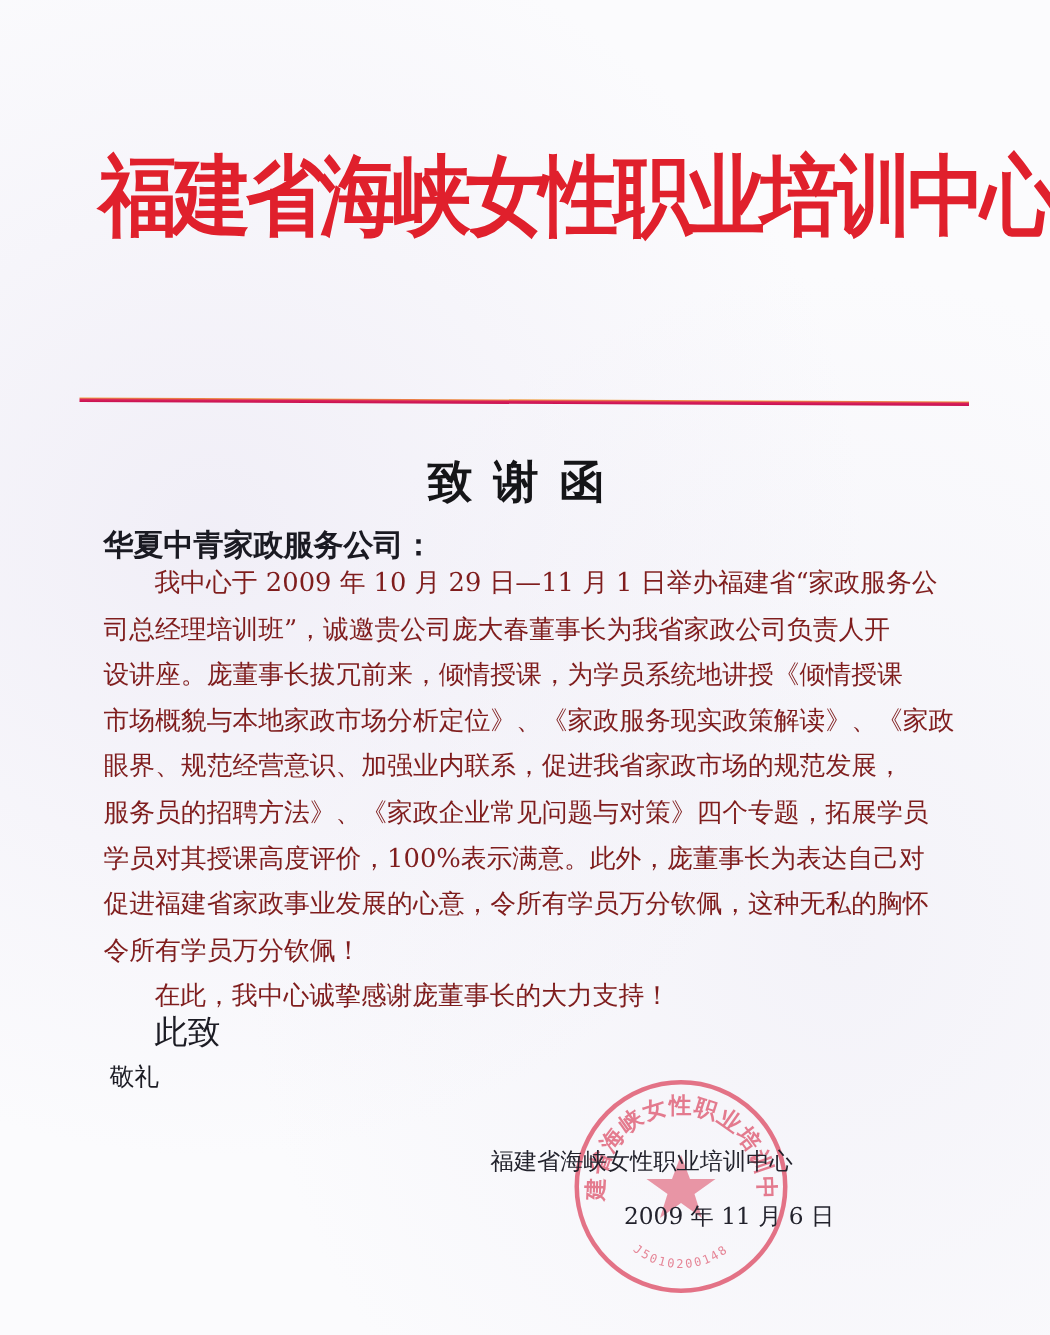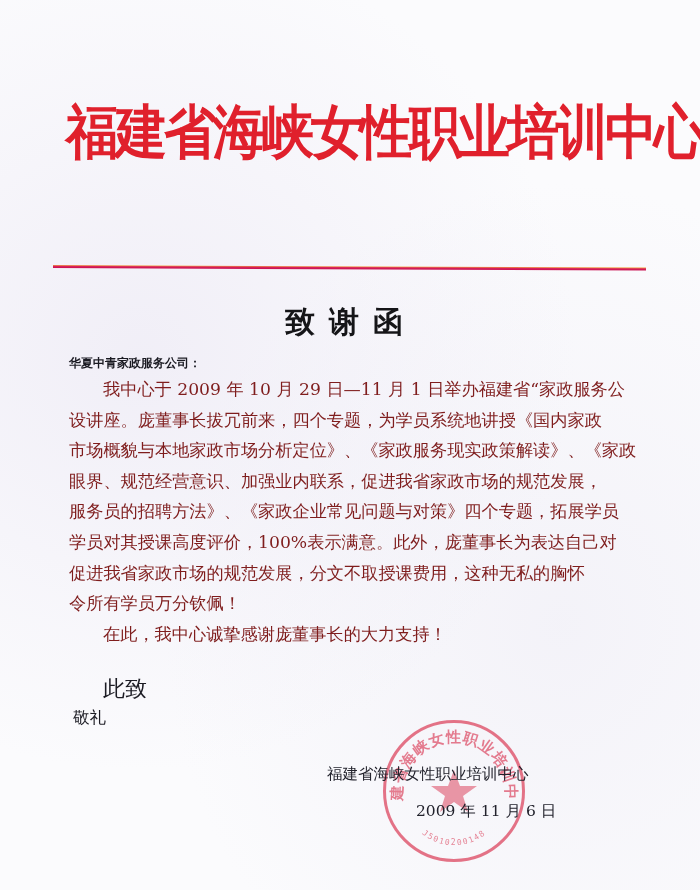--- a/index.html
+++ b/index.html
@@ -42,21 +42,21 @@
       font-family: "DejaVu Sans", "Liberation Sans", sans-serif;
       font-weight: bold;
       letter-spacing: 14px;
       color: #151518;
       padding-left: 2px;
     }
     .addressee {
       position: absolute; left: 69px; top: 352px;
       font-family: "DejaVu Sans", "Liberation Sans", sans-serif;
       font-weight: bold;
-      font-size: 12px; line-height: 22px;
+      font-size: 20px; line-height: 22px;
       color: #1a1a22;
       white-space: nowrap;
     }
     .body-text {
       position: absolute; left: 69px; top: 374px; width: 600px;
       font-family: "DejaVu Serif", "Liberation Serif", serif;
       font-size: 17.2px; line-height: 30.6px;
       color: #7f1d1d;
     }
     .body-text p { white-space: nowrap; }
@@ -93,26 +93,27 @@
 
   <div class="org-header">福建省海峡女性职业培训中心</div>
   <div class="red-rule"></div>
 
   <div class="doc-title">致谢函</div>
 
   <div class="addressee">华夏中青家政服务公司：</div>
 
   <div class="body-text">
     <p class="indent">我中心于 2009 年 10 月 29 日—11 月 1 日举办福建省“家政服务公</p>
-    <p>设讲座。庞董事长拔冗前来，四个专题，为学员系统地讲授《国内家政</p>
+    <p>司总经理培训班”，诚邀贵公司庞大春董事长为我省家政公司负责人开</p>
+    <p>设讲座。庞董事长拔冗前来，倾情授课，为学员系统地讲授《倾情授课</p>
     <p>市场概貌与本地家政市场分析定位》、《家政服务现实政策解读》、《家政</p>
     <p>眼界、规范经营意识、加强业内联系，促进我省家政市场的规范发展，</p>
     <p>服务员的招聘方法》、《家政企业常见问题与对策》四个专题，拓展学员</p>
     <p>学员对其授课高度评价，100%表示满意。此外，庞董事长为表达自己对</p>
-    <p>促进我省家政市场的规范发展，分文不取授课费用，这种无私的胸怀</p>
+    <p>促进福建省家政事业发展的心意，令所有学员万分钦佩，这种无私的胸怀</p>
     <p>令所有学员万分钦佩！</p>
     <p class="indent">在此，我中心诚挚感谢庞董事长的大力支持！</p>
   </div>
 
   <div class="closing-1">此致</div>
   <div class="closing-2">敬礼</div>
 
   <div class="stamp">
     <svg width="142" height="142" viewBox="0 0 142 142">
       <defs>

